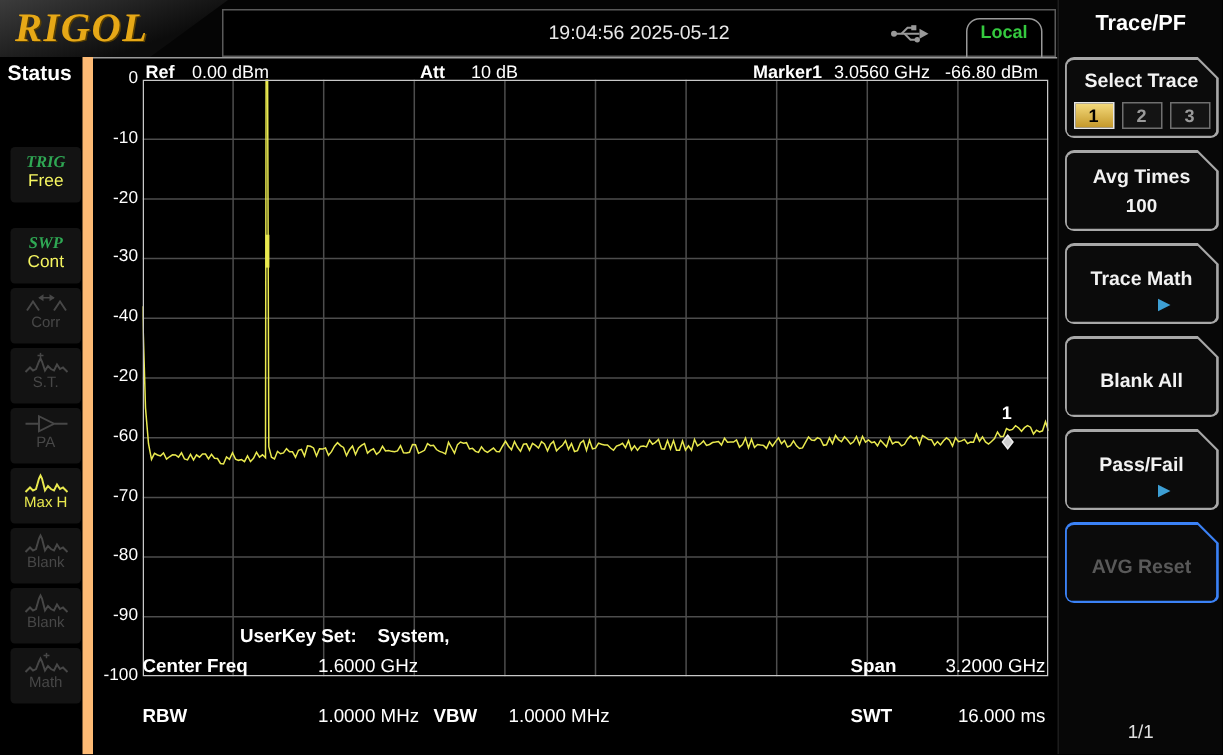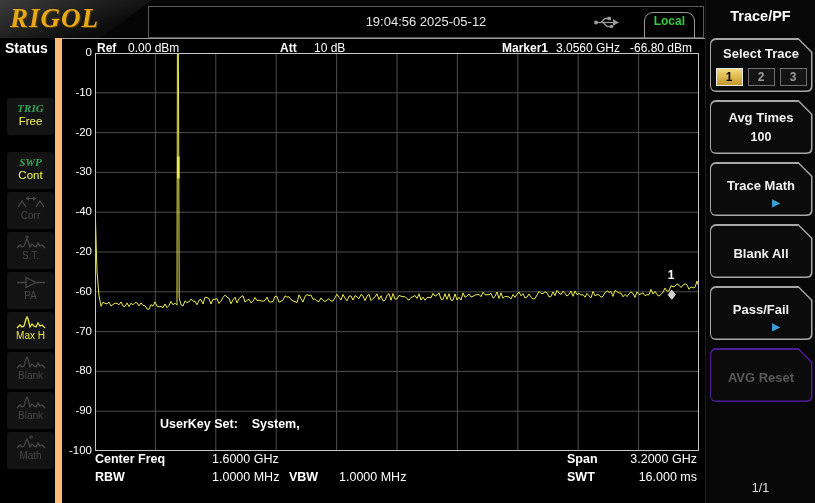--- a/index.html
+++ b/index.html
@@ -18,21 +18,21 @@
   #clock{position:absolute;left:0;right:0;top:7px;text-align:center;font-size:13px;color:#e8e8e8;}
   #usb{position:absolute;right:82px;top:8px;}
   #local-badge{position:absolute;right:8px;top:5px;border:1px solid #999;border-radius:9px;
       padding:1px 9px 18px;font-size:12px;font-weight:bold;color:#35c93f;}
   
   #menu{position:absolute;left:705px;top:0;width:110px;height:503px;background:#070707;border-left:1px solid #1c1c1c;box-sizing:border-box;}
   #menu-title{margin-top:8px;text-align:center;font-size:14.5px;font-weight:bold;color:#fff;}
   #menu-buttons{position:absolute;left:0;top:38px;width:110px;display:flex;flex-direction:column;gap:8px;align-items:center;}
   .mbtn{position:relative;width:103px;height:54px;background:#a8a8a8;border-radius:6px;
       clip-path:polygon(0 0,calc(100% - 14px) 0,100% 14px,100% 100%,0 100%);}
-  .mbtn.disabled{background:#4c1d95;}
+  .mbtn.disabled{background:#3b82f6;}
   .mbtn-in{position:absolute;inset:1.5px;background:#0b0b0b;border-radius:5px;
       clip-path:polygon(0 0,calc(100% - 13px) 0,100% 13px,100% 100%,0 100%);}
   .mbtn-label{position:absolute;left:0;right:0;text-align:center;font-size:13px;font-weight:bold;color:#f2f2f2;}
   .mbtn.disabled .mbtn-label{color:#595959;}
   .mbtn-value{position:absolute;left:0;right:0;text-align:center;font-size:12.5px;font-weight:bold;color:#f2f2f2;}
   .arrow{color:#3d9fd4;font-size:10px;}
   .trace-row{position:absolute;left:0;right:0;top:28px;display:flex;justify-content:center;gap:5px;}
   .trace-chip{width:25px;height:16px;line-height:16px;text-align:center;font-size:12px;font-weight:bold;
       background:#141414;border:1px solid #6f6f6f;color:#9a9a9a;}
   .trace-chip.sel{background:linear-gradient(#f4da7c,#c4982a);color:#000;border:1px solid #e7e7e7;}
@@ -49,21 +49,21 @@
   
   #display{position:absolute;left:62px;top:38px;width:643px;height:465px;background:#000;border-top:1px solid #9a9a9a;box-sizing:border-box;}
   .ro{position:absolute;top:2px;font-size:12px;white-space:nowrap;}
   .ro b{font-weight:bold;}
   #graticule{position:absolute;left:33px;top:14px;width:604px;height:398px;}
   .ylab{position:absolute;left:0;width:30px;text-align:right;font-size:11.5px;color:#fff;}
   #userkey{position:absolute;left:98px;top:378px;font-size:12.5px;font-weight:bold;color:#fff;white-space:pre;}
   #marker-label{position:absolute;font-size:12px;color:#fff;font-weight:bold;}
   .foot{position:absolute;font-size:12.5px;white-space:nowrap;}
   .foot b{font-weight:bold;}
-  .r1{top:413px;} .r2{top:431px;text-align:center;}
+  .r1{top:398px;} .r2{top:431px;text-align:center;}
 </style>
 </head>
 <body>
 
 <div id="screen">
 
   <div id="topbar">
     <div id="logo-plate">
       <div id="logo">RIGOL</div>
     </div>

